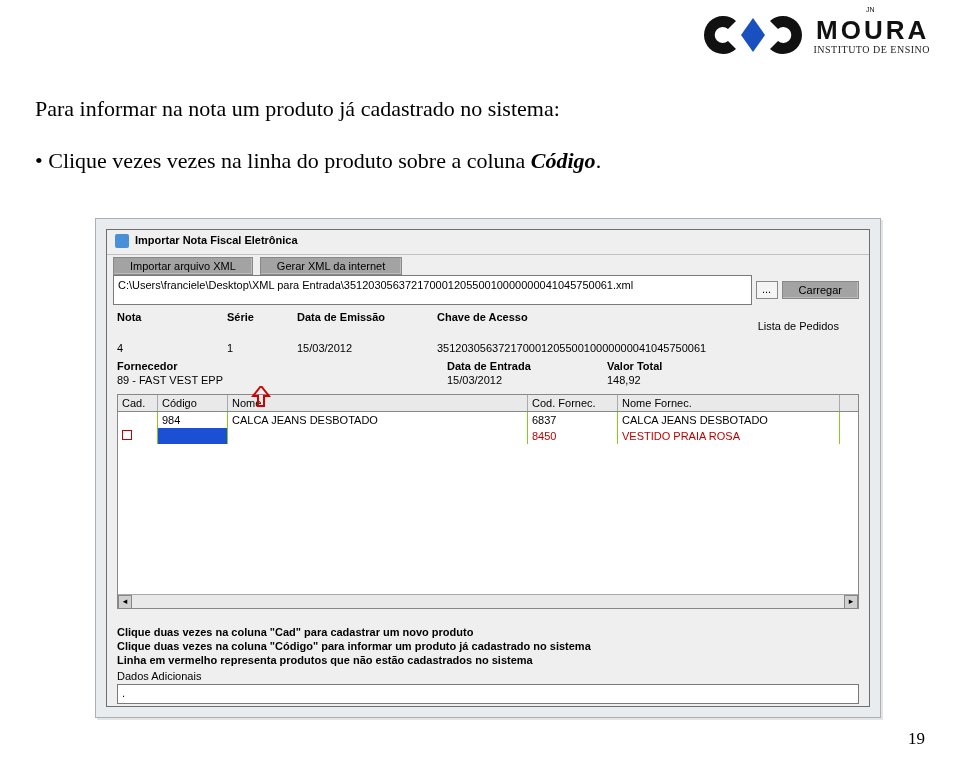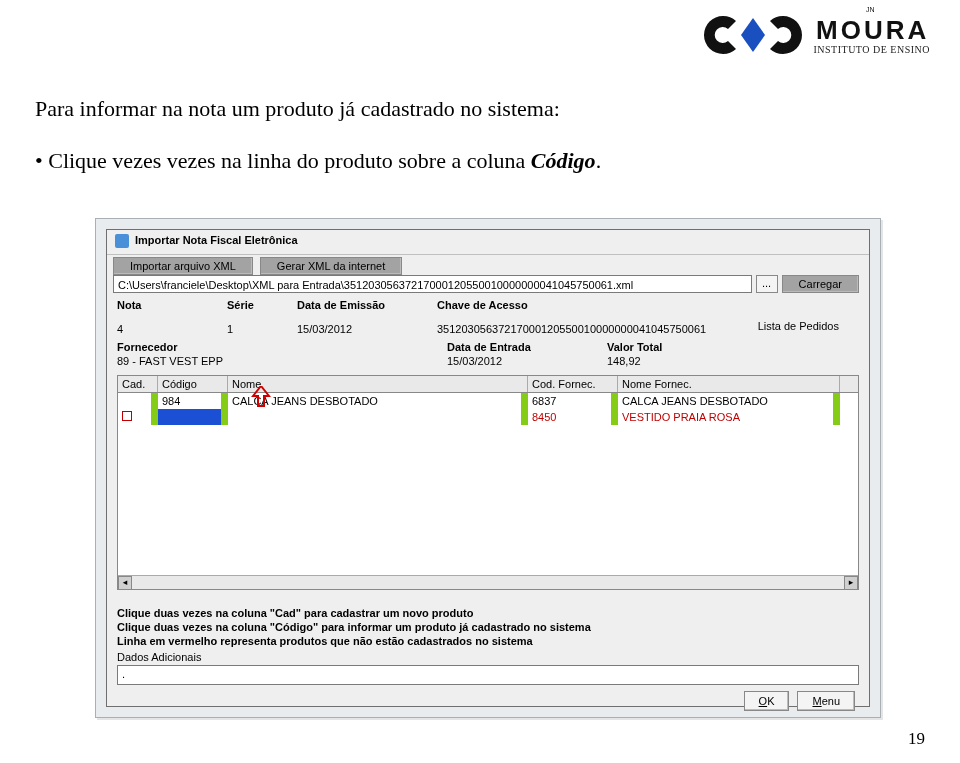--- a/index.html
+++ b/index.html
@@ -83,46 +83,46 @@
   .toolbar { padding: 2px 6px 0 6px; }
   .btn {
     display:inline-block; background:#a3a3a3; border:1px solid #888;
     padding: 2px 16px; font-size:11px; margin-right:4px;
     box-shadow: inset -1px -1px 0 #bbb;
   }
   .lbl { font-size: 11px; padding: 4px 6px 1px 6px; }
   .field-row { display:flex; align-items:center; padding: 0 6px; gap:4px; }
   .text-input {
     flex:1; background:#fff; border:1px solid #7a7a7a;
-    padding:2px 4px; font-size:11px; height:18px; line-height:14px;
+    padding:2px 4px; font-size:11px; height:30px; line-height:14px;
   }
   .sq-btn { width:22px; height:18px; background:#f4f4f4; border:1px solid #888; font-size:11px; text-align:center; line-height:14px;}
   .info-grid {
     display:grid;
     grid-template-columns: 110px 70px 140px 300px 1fr;
     padding: 6px 10px 2px 10px;
     font-size:11px;
-    row-gap: 12px;
+    row-gap: 19px;
   }
   .info-grid .hd { font-weight:bold; }
   .info-grid2 {
     display:grid;
     grid-template-columns: 330px 160px 130px 1fr;
     padding: 4px 10px 6px 10px;
     font-size:11px;
     row-gap:2px;
   }
   .info-grid2 .hd { font-weight:bold; }
   .lista-pedidos { position:absolute; right:30px; top:90px; font-weight:normal; font-size:11px; }
   .table-wrap { margin: 2px 10px 0 10px; border:1px solid #888; background:#fff; }
   .tbl-head { display:grid; grid-template-columns: 40px 70px 300px 90px 1fr 18px; background:#e9e9e9; border-bottom:1px solid #888;}
   .tbl-head > div { border-right:1px solid #aaa; padding:2px 4px; font-size:11px; white-space:nowrap; overflow:hidden;}
   .tbl-head > div:last-child{border-right:none;}
   .tbl-row { display:grid; grid-template-columns: 40px 70px 300px 90px 1fr 18px; }
-  .tbl-row > div { border-right:7px solid #84cc16; padding:2px 4px; font-size:11px; white-space:nowrap; overflow:hidden;}
+  .tbl-row > div { border-right:1px solid #84cc16; padding:2px 4px; font-size:11px; white-space:nowrap; overflow:hidden;}
   .tbl-row > div:last-child{border-right:none;}
   .tbl-row.red { color:#c00000; }
   .tbl-row.red .cad-cell::before{
     content:""; display:inline-block; width:8px;height:8px;border:1px solid #c00000; margin-right:2px;
   }
   .tbl-row .codigo-cell.sel {
     background: linear-gradient(#1b4fd4,#1b4fd4);
     color:#1b4fd4;
   }
   .empty-zone { height:150px; background:#fff; }
@@ -254,24 +254,20 @@
 
     <div class="hints">
       <div class="bold">Clique duas vezes na coluna "Cad" para cadastrar um novo produto</div>
       <div class="bold">Clique duas vezes na coluna "Código" para informar um produto já cadastrado no sistema</div>
       <div class="bold">Linha em vermelho representa produtos que não estão cadastrados no sistema</div>
     </div>
 
     <div class="dados-add">Dados Adicionais</div>
     <div class="dados-field">.</div>
 
-    <div class="footer-btns">
-      <div class="ok-btn"><u>O</u><span>K</span></div>
-      <div class="menu-btn"><u>M</u><span>enu</span></div>
-    </div>
 
   </div>
 </div>
 
 <div class="arrow-indicator">
   <svg width="20" height="22" viewBox="0 0 20 22">
     <path d="M10 0 L18 10 L13 10 L13 20 L7 20 L7 10 L2 10 Z" fill="none" stroke="#d00000" stroke-width="2"></path>
   </svg>
 </div>
 

